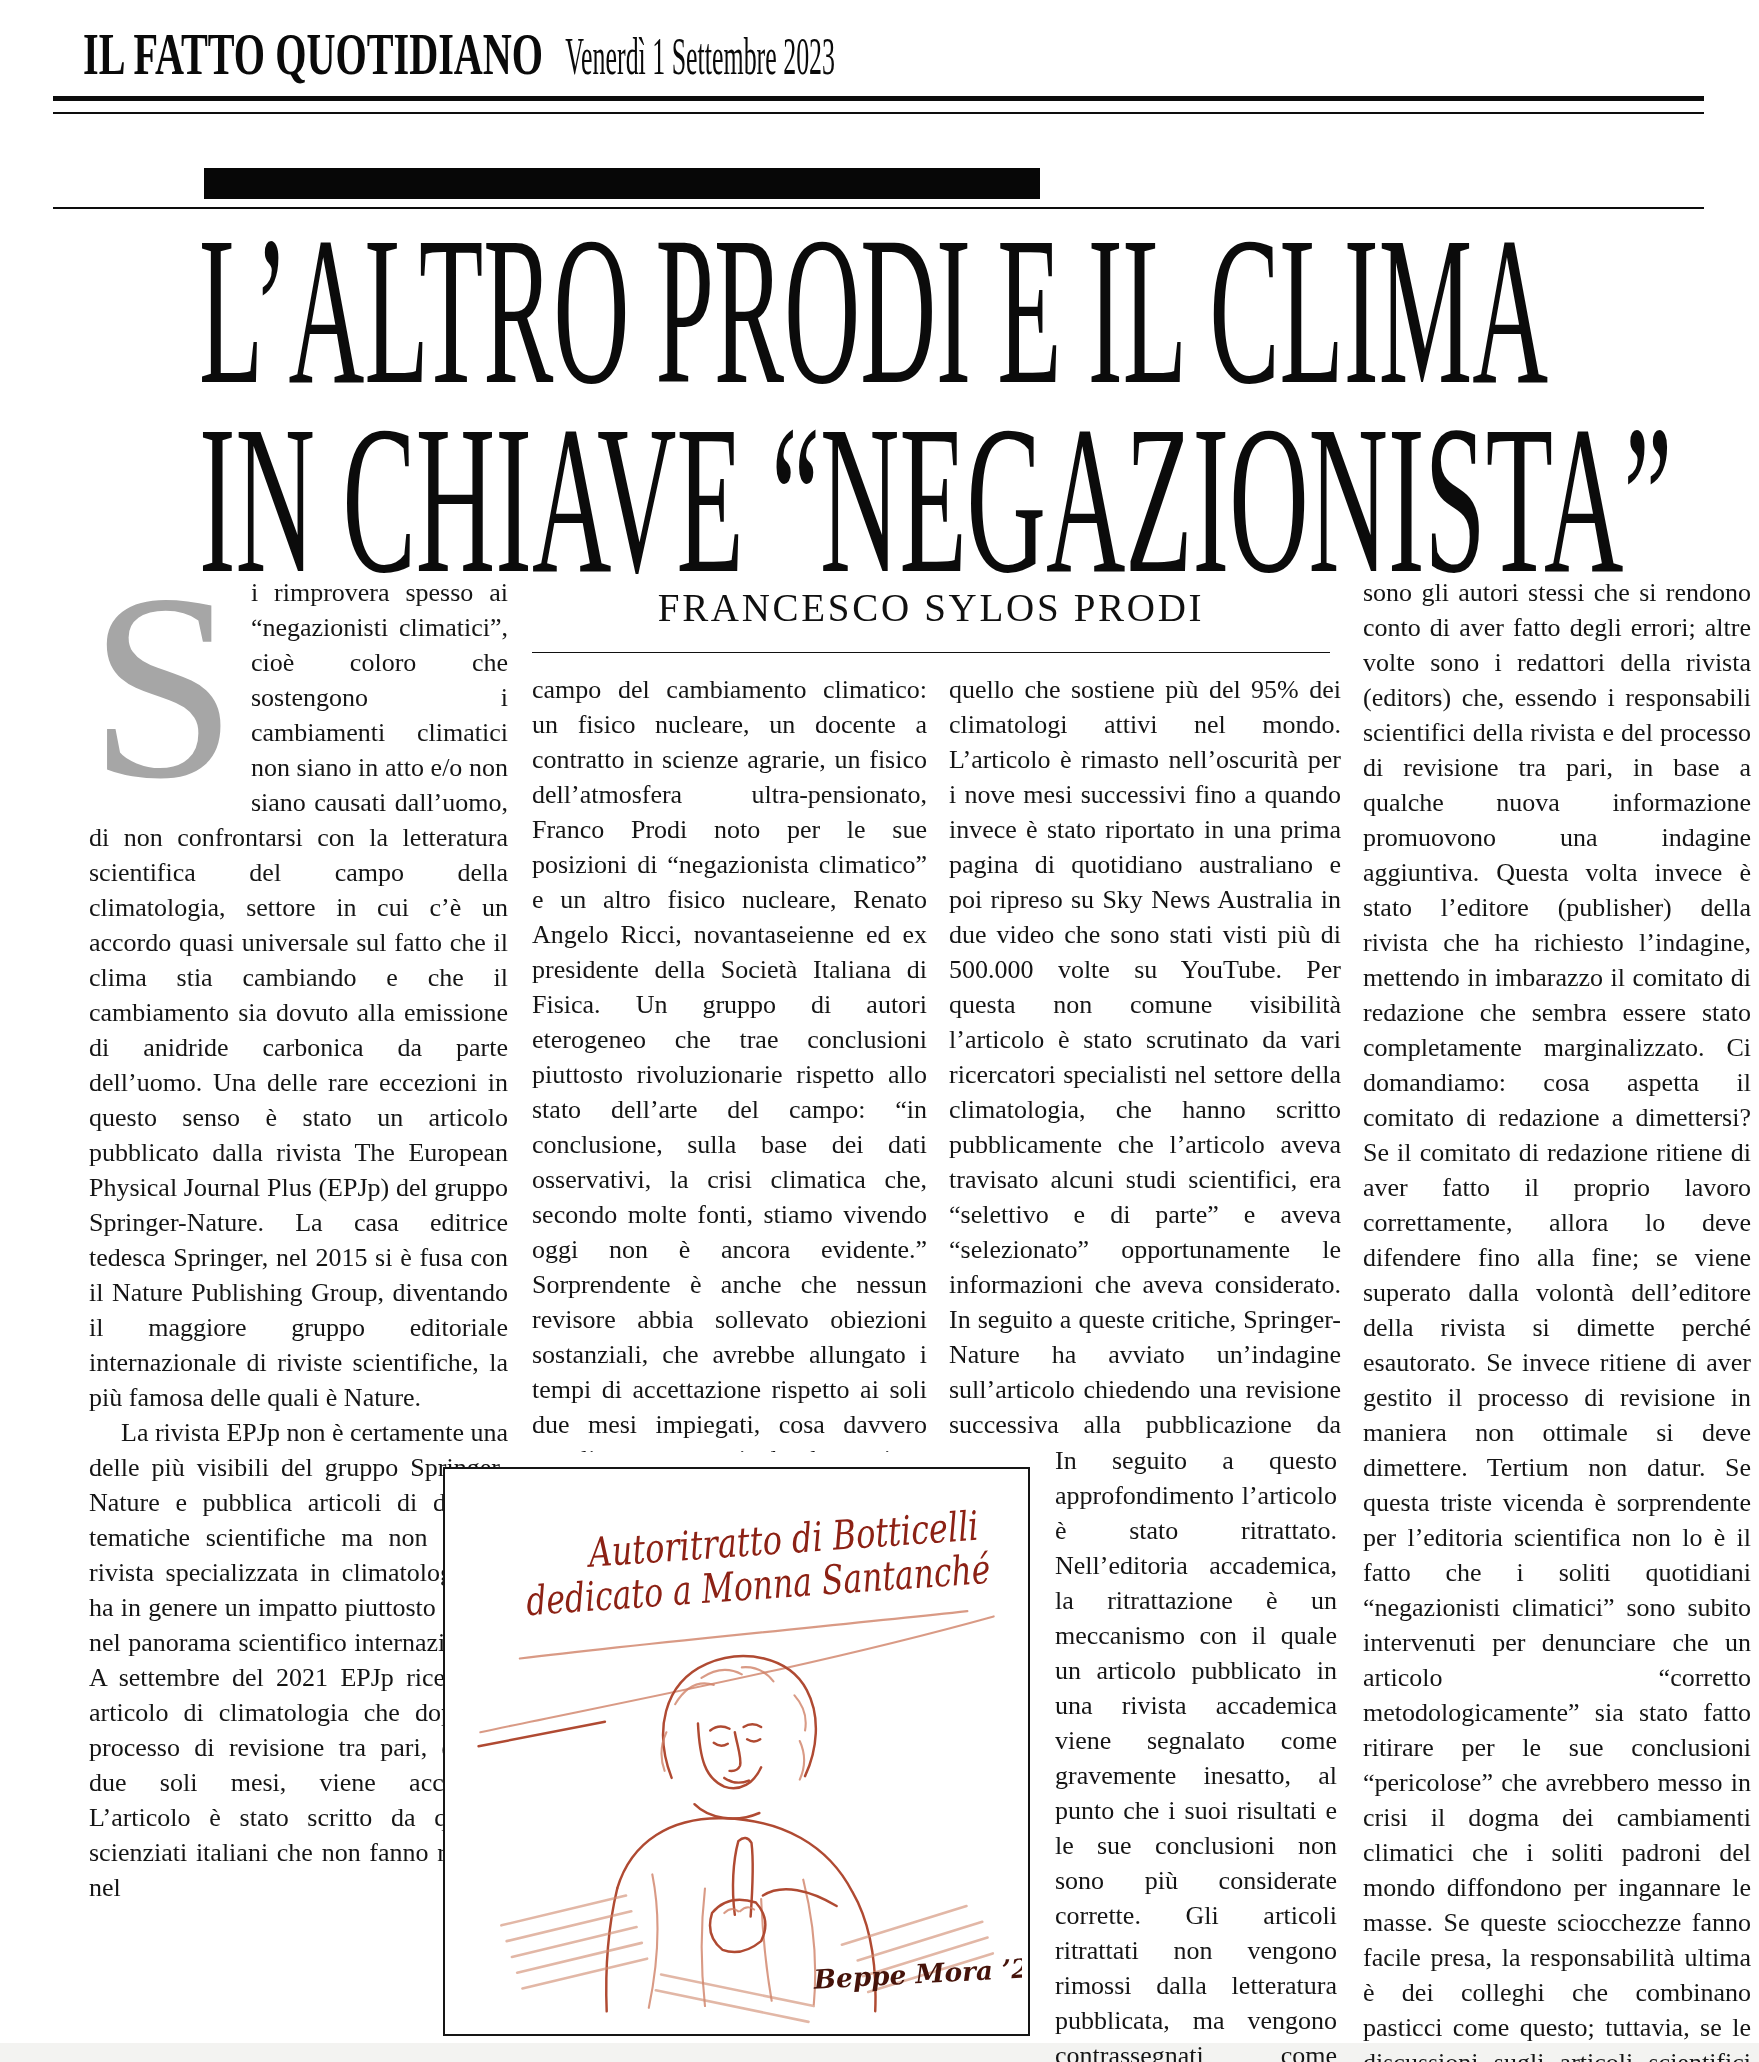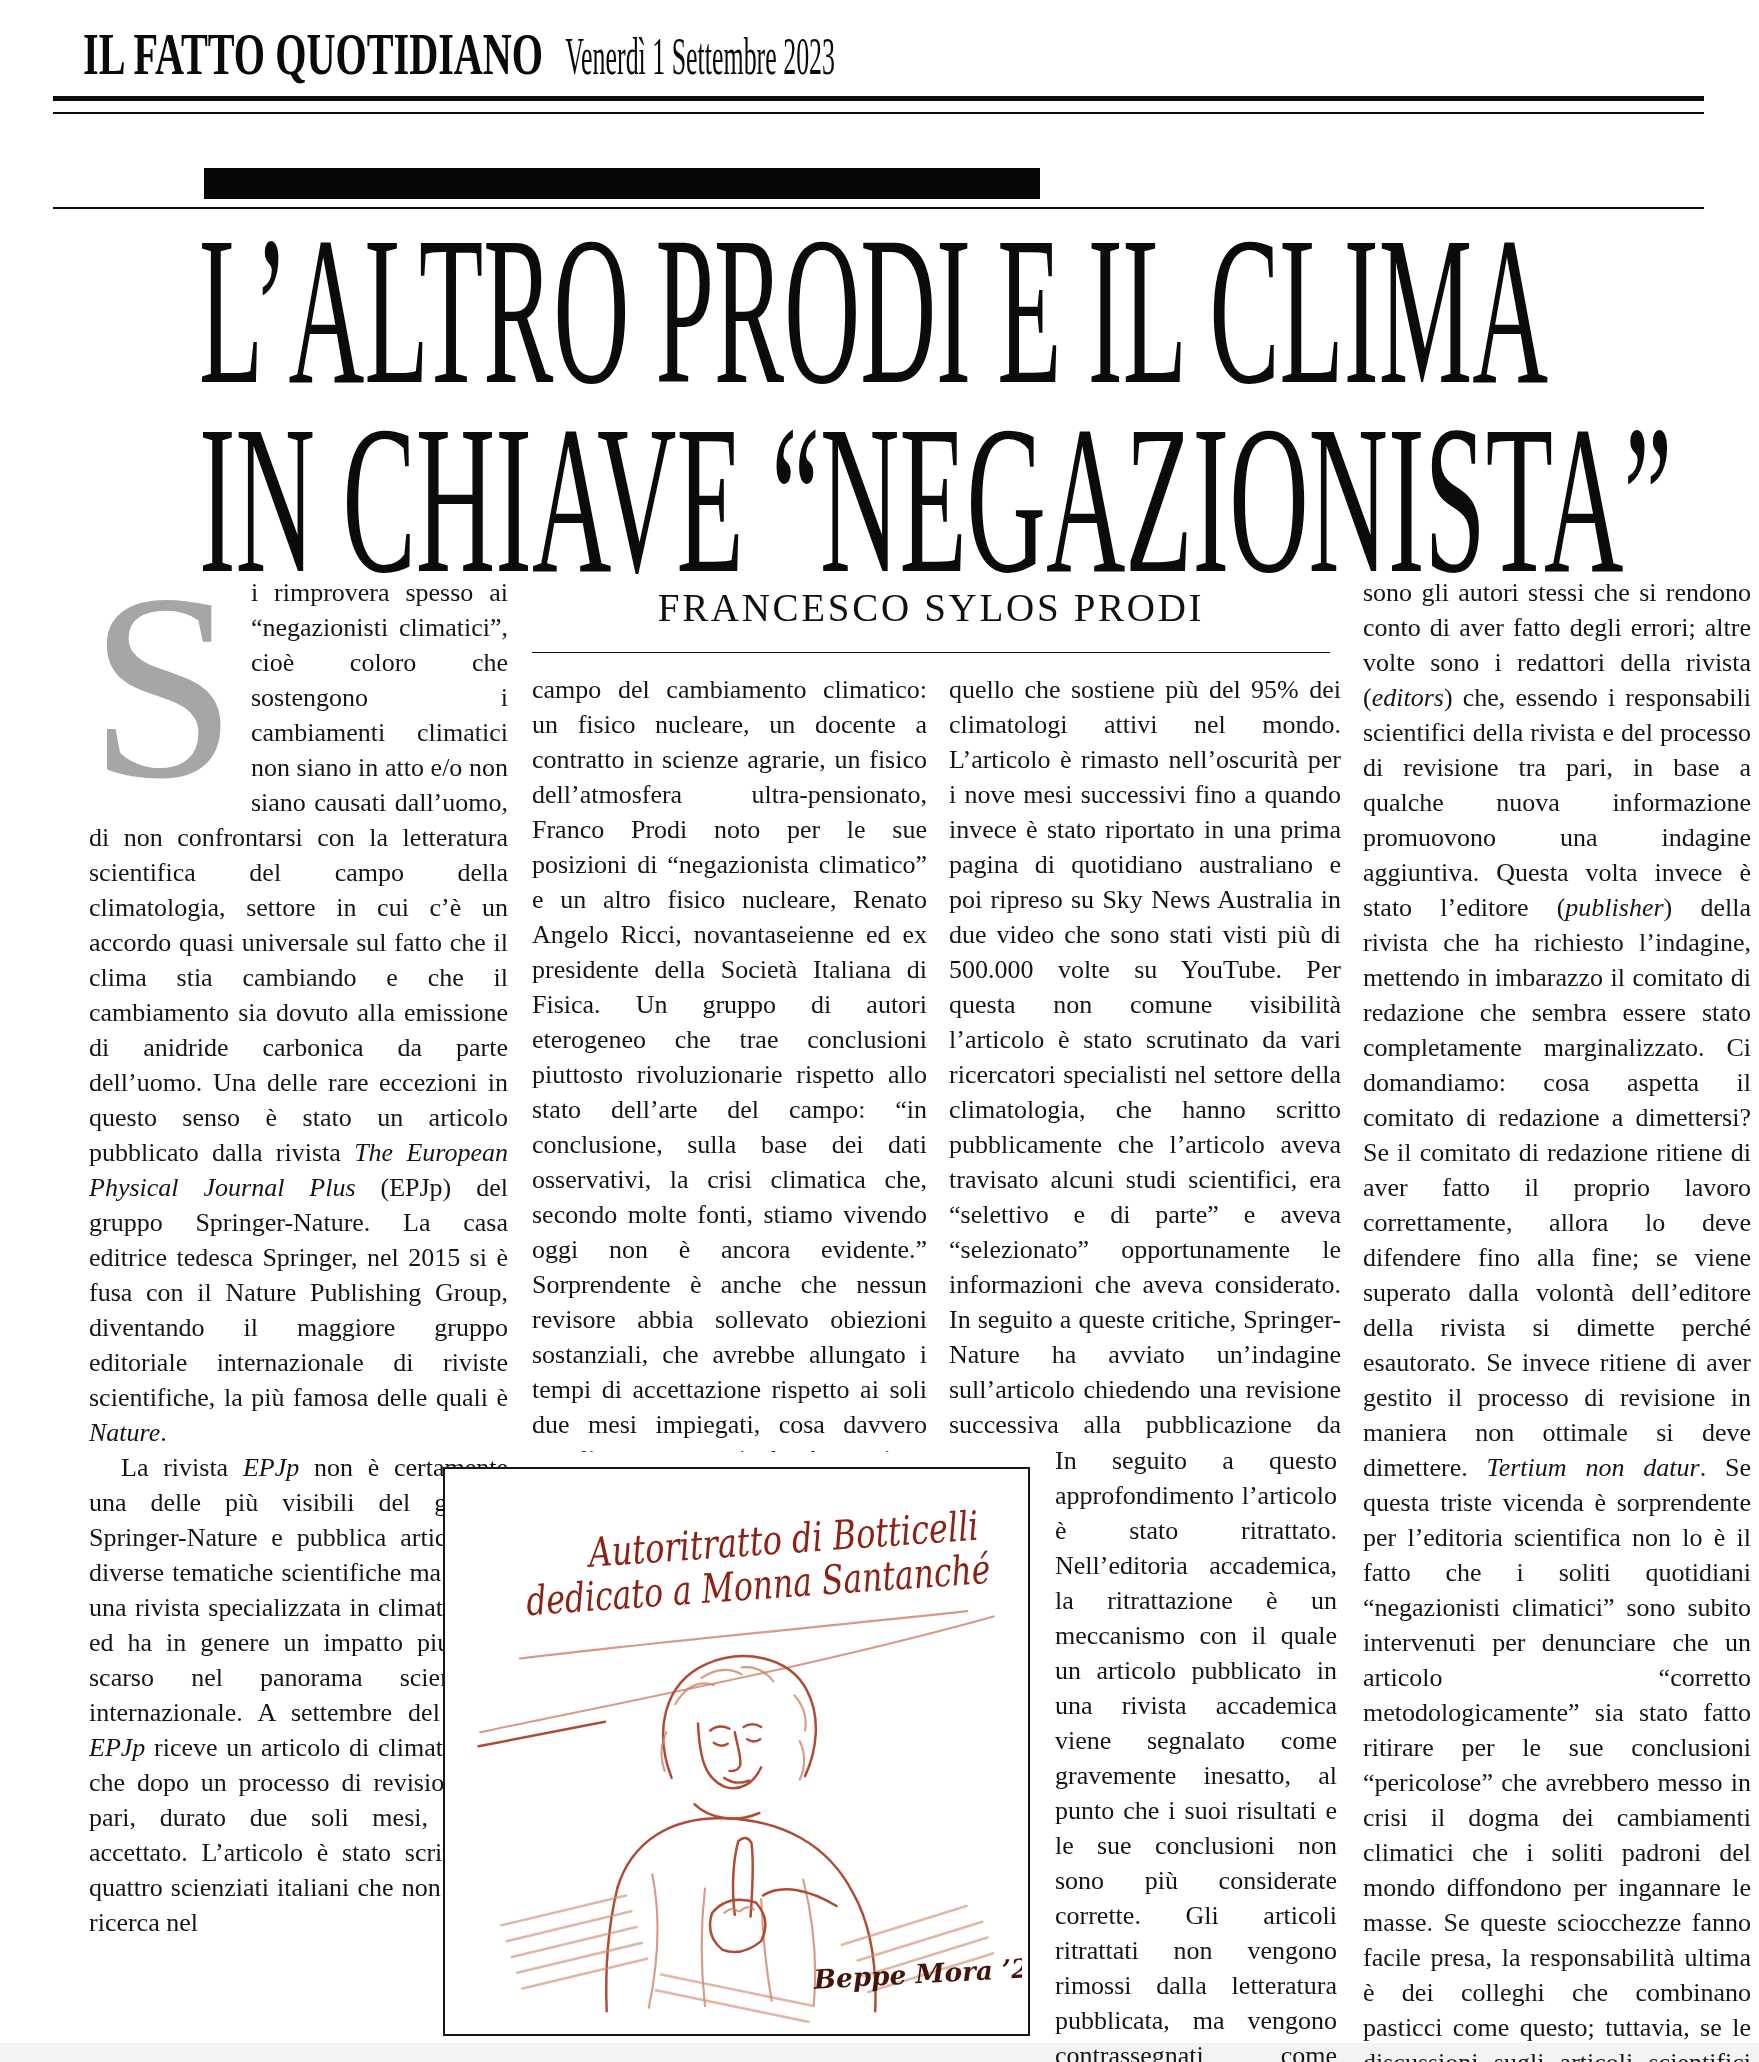--- a/index.html
+++ b/index.html
@@ -18,21 +18,21 @@
   .mdate{font-size:60px;}
 
   .headline-svg{position:absolute;left:199px;top:229px;}
   .headline-svg text{fill:#0b0b0b;font-family:"Liberation Serif",serif;font-size:238px;}
 
   .byline-wrap{position:absolute;left:532px;top:576px;width:798px;height:76px;border-bottom:1.8px solid #111;text-align:center;}
   .byline-text{font-size:39px;letter-spacing:2.7px;padding-top:8.9px;color:#101010;}
 
   .col{position:absolute;text-align:justify;font-size:26px;line-height:35px;color:#151515;hyphens:auto;overflow:hidden;z-index:2;}
   .col p{margin:0;}
-  .col .it{font-style:italic;}
+  .col .it{}
   #col1{left:89px;top:575px;width:419px;height:1488px;}
   #col2{left:532px;top:672px;width:395px;height:780px;}
   #col3a{left:949px;top:672px;width:392px;height:766px;}
   #col3b{left:1055px;top:1443px;width:282px;height:619px;}
   #col4{left:1363px;top:575px;width:388px;height:1488px;}
   #col1 .p2{text-indent:32px;}
 
   .dropcap{float:left;font-size:266px;line-height:215px;color:#a6a6a6;margin:3.5px 14px 0 0;font-family:"Liberation Serif",serif;}
 
   .illustration{position:absolute;left:443px;top:1467px;width:583px;height:565px;border:2.7px solid #151515;background:#ffffff;z-index:3;}

